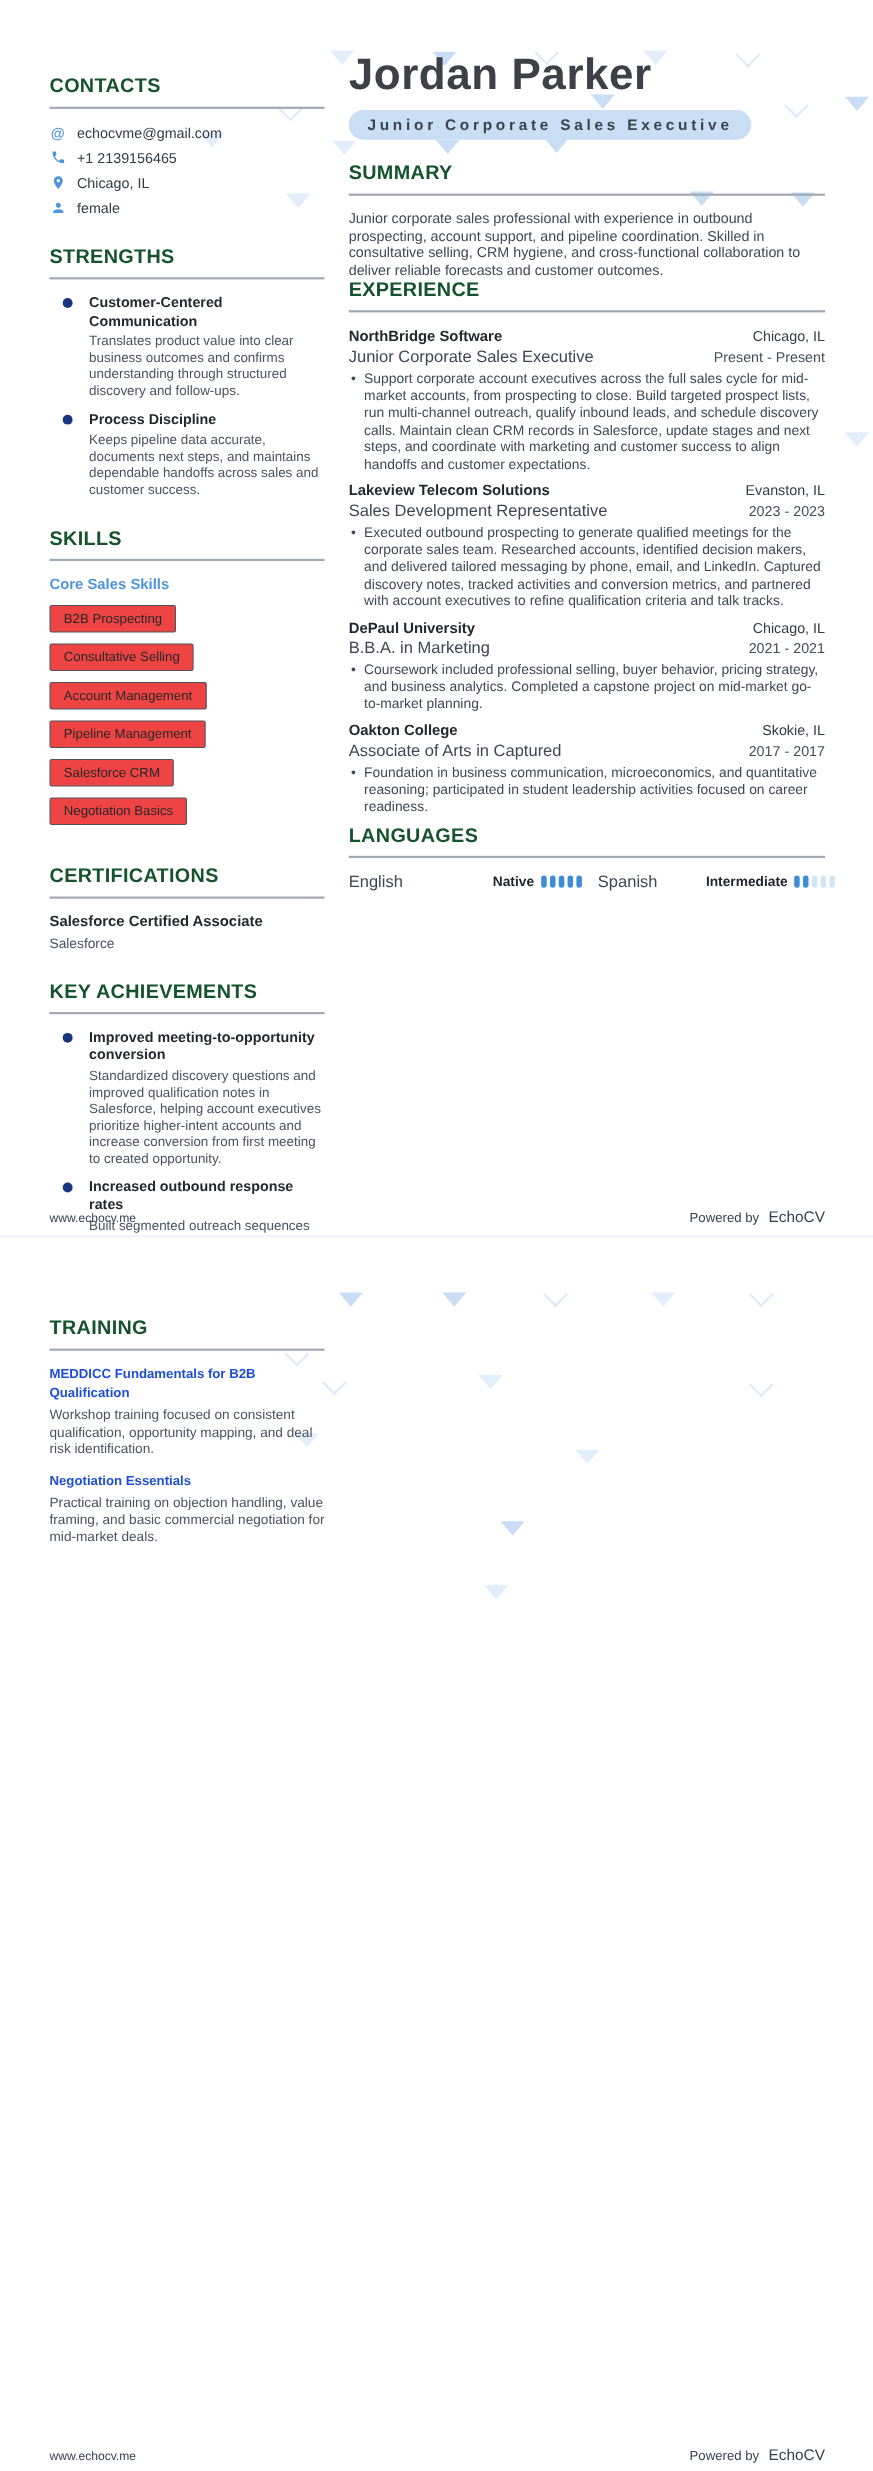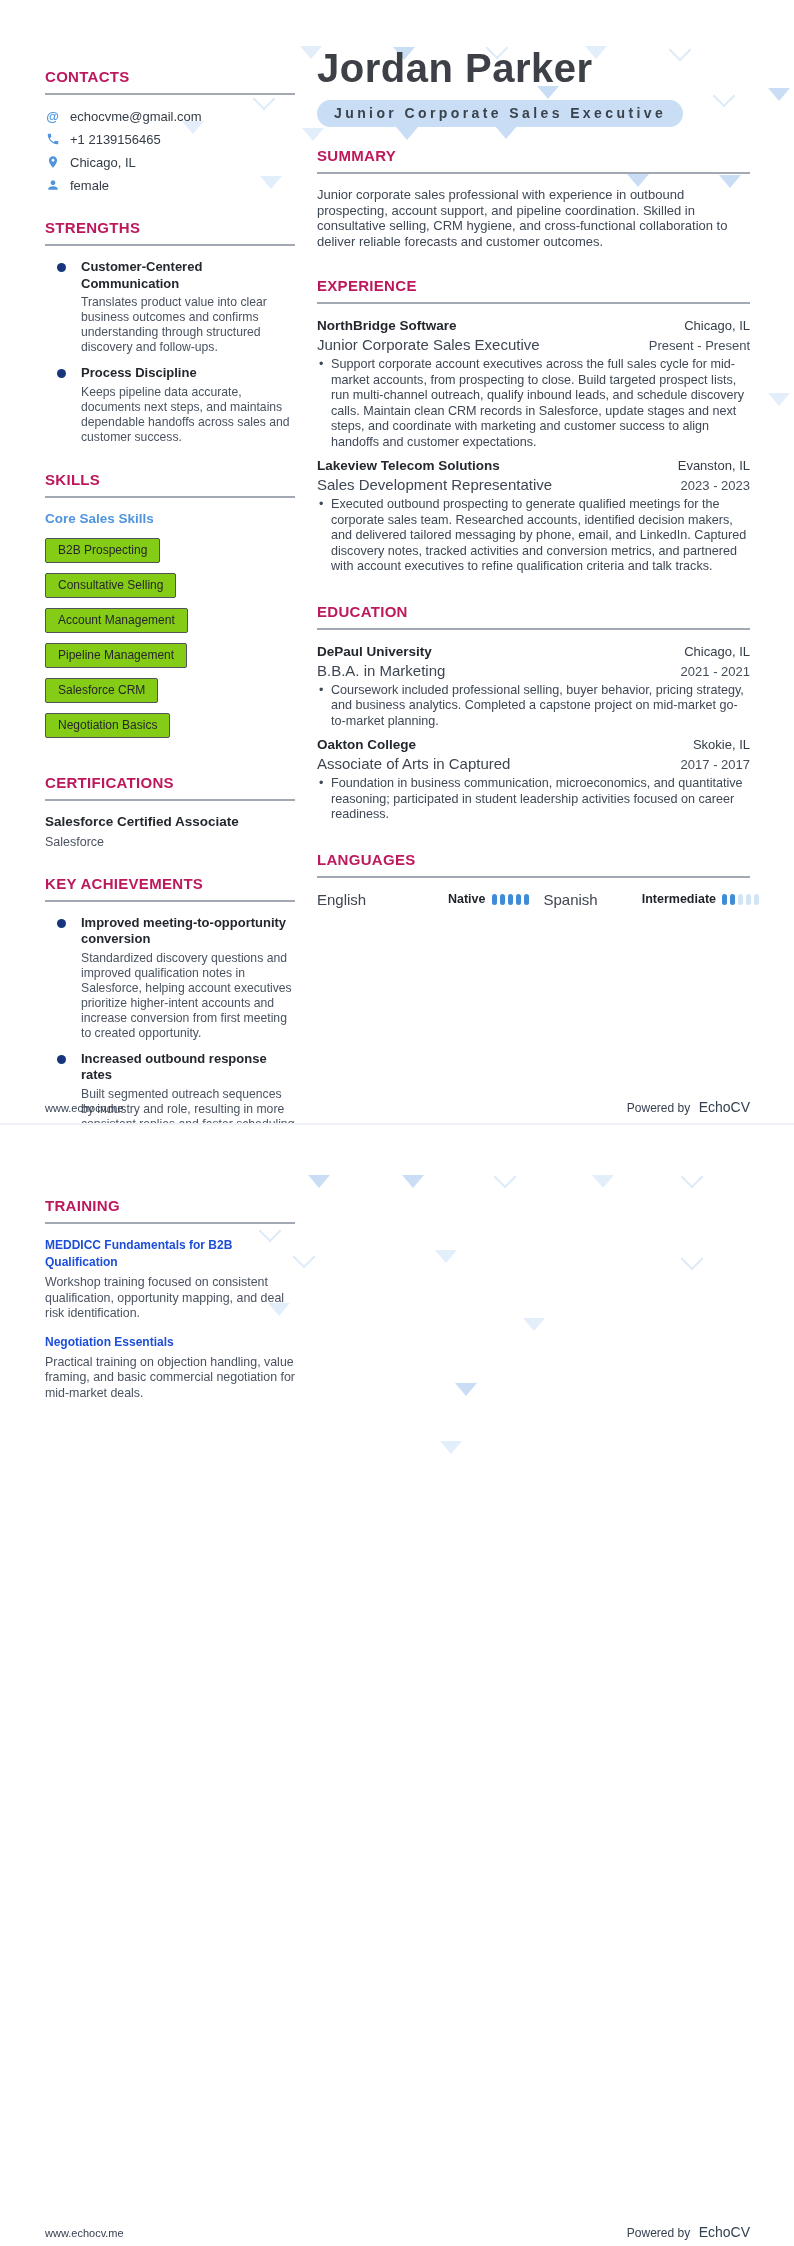--- a/index.html
+++ b/index.html
@@ -7,27 +7,27 @@
   .page{position:relative;width:794px;height:1123px;background:#fff;overflow:hidden;}
   .page1{border-bottom:2px solid #eef1f5;}
   
   .tri{position:absolute;width:0;height:0;border-left:11px solid transparent;border-right:11px solid transparent;border-top:13px solid #c9def5;z-index:0;}
   .tri.t2{border-top-color:#e3eefb;}
   .triv{position:absolute;width:14px;height:14px;border-right:2px solid #ddeaf8;border-bottom:2px solid #ddeaf8;transform:rotate(45deg);z-index:0;}
   
   .sidebar{position:absolute;left:45px;top:0;width:250px;padding-top:68px;z-index:1;}
   .main{position:absolute;left:317px;top:0;width:433px;padding-top:46px;z-index:1;}
   .p2 .sidebar{padding-top:72px;}
-  .sec-head{font-size:15px;font-weight:700;color:#be185d;letter-spacing:.3px;border-bottom:2px solid #a2a9b3;padding-bottom:8px;margin-bottom:13px;}
+  .sec-head{font-size:18px;font-weight:700;color:#14532d;letter-spacing:.3px;border-bottom:2px solid #a2a9b3;padding-bottom:8px;margin-bottom:13px;}
   
   .name{font-size:40px;line-height:44px;font-weight:600;color:#3d4147;letter-spacing:.5px;}
   .badge{display:inline-block;margin-top:10px;background:#c9def5;color:#3a434d;font-size:14px;font-weight:600;letter-spacing:3.4px;padding:5px 17px 6px;border-radius:14px;}
   
   .body-text{font-size:13px;line-height:15.5px;color:#3f4855;}
-  .m-sec{margin-top:28px;}
+  .m-sec{}
   .entry{margin-bottom:7px;}
   .row{display:flex;justify-content:space-between;align-items:baseline;}
   .company{font-size:13.5px;font-weight:700;color:#23272e;line-height:18px;text-align:center;}
   .role{font-size:15px;color:#3d4652;line-height:19px;}
   .meta-r{font-size:13px;color:#333c46;white-space:nowrap;}
   .meta-d{font-size:13px;color:#444e59;white-space:nowrap;}
   ul.bullets{margin:3px 0 0;padding:0;list-style:none;}
   ul.bullets li{position:relative;padding-left:14px;font-size:12.6px;line-height:15.5px;color:#3f4855;}
   ul.bullets li:before{content:"•";position:absolute;left:2px;color:#3f4855;}
   
@@ -47,21 +47,21 @@
   .c-icon svg{width:14px;height:14px;fill:#4f94dd;}
   .c-text{font-size:13px;color:#333c46;}
   .b-item{display:flex;margin-bottom:10px;}
   .b-dot{flex:0 0 36px;}
   .b-dot span{display:block;width:9px;height:9px;border-radius:50%;background:#17357d;margin:4px 0 0 12px;}
   .b-body{flex:1;}
   .b-title{font-size:13px;font-weight:700;color:#23272e;line-height:16.5px;margin-bottom:3px;}
   .b-desc{font-size:12.2px;line-height:15px;color:#4a5360;}
   .skill-group{font-size:13.5px;font-weight:700;color:#4f94dd;margin:2px 0 12px;}
   .chips{display:flex;flex-wrap:wrap;}
-  .chip{border:1px solid #52525b;background:#84cc16;color:#27272a;font-size:12px;line-height:12px;padding:5px 12px 6px;margin:0 8px 10px 0;border-radius:2px;}
+  .chip{border:1px solid #52525b;background:#ef4444;color:#27272a;font-size:12px;line-height:12px;padding:5px 12px 6px;margin:0 8px 10px 0;border-radius:2px;}
   .cert-name{font-size:13.5px;font-weight:700;color:#23272e;margin-bottom:6px;}
   .cert-issuer{font-size:12.5px;color:#4a5360;}
   .t-item{margin-bottom:12px;}
   .t-title{font-size:12px;font-weight:700;color:#1d4ed8;line-height:17px;margin-bottom:4px;}
   .t-desc{font-size:12.4px;line-height:15.5px;color:#4a5360;}
   
   .footer{position:absolute;left:45px;right:44px;bottom:7px;display:flex;justify-content:space-between;align-items:baseline;z-index:1;}
   .f-site{font-size:11px;color:#374151;}
   .f-pow{font-size:12px;color:#374151;}
   .f-brand{font-size:14px;color:#33414f;margin-left:4px;}
@@ -249,21 +249,20 @@
               <span class="meta-d">2023 - 2023</span>
             </div>
             <ul class="bullets">
               <li>Executed outbound prospecting to generate qualified meetings for the corporate sales team. Researched accounts, identified decision makers, and delivered tailored messaging by phone, email, and LinkedIn. Captured discovery notes, tracked activities and conversion metrics, and partnered with account executives to refine qualification criteria and talk tracks.</li>
             </ul>
           </div>
         </div>
     </div>
 
     <div class="m-sec">
-      <div class="sec-head">EDUCATION</div>
       <div>
 
           <div class="entry">
             <div class="row">
               <span class="company">DePaul University</span>
               <span class="meta-r">Chicago, IL</span>
             </div>
             <div class="row">
               <span class="role">B.B.A. in Marketing</span>
               <span class="meta-d">2021 - 2021</span>

